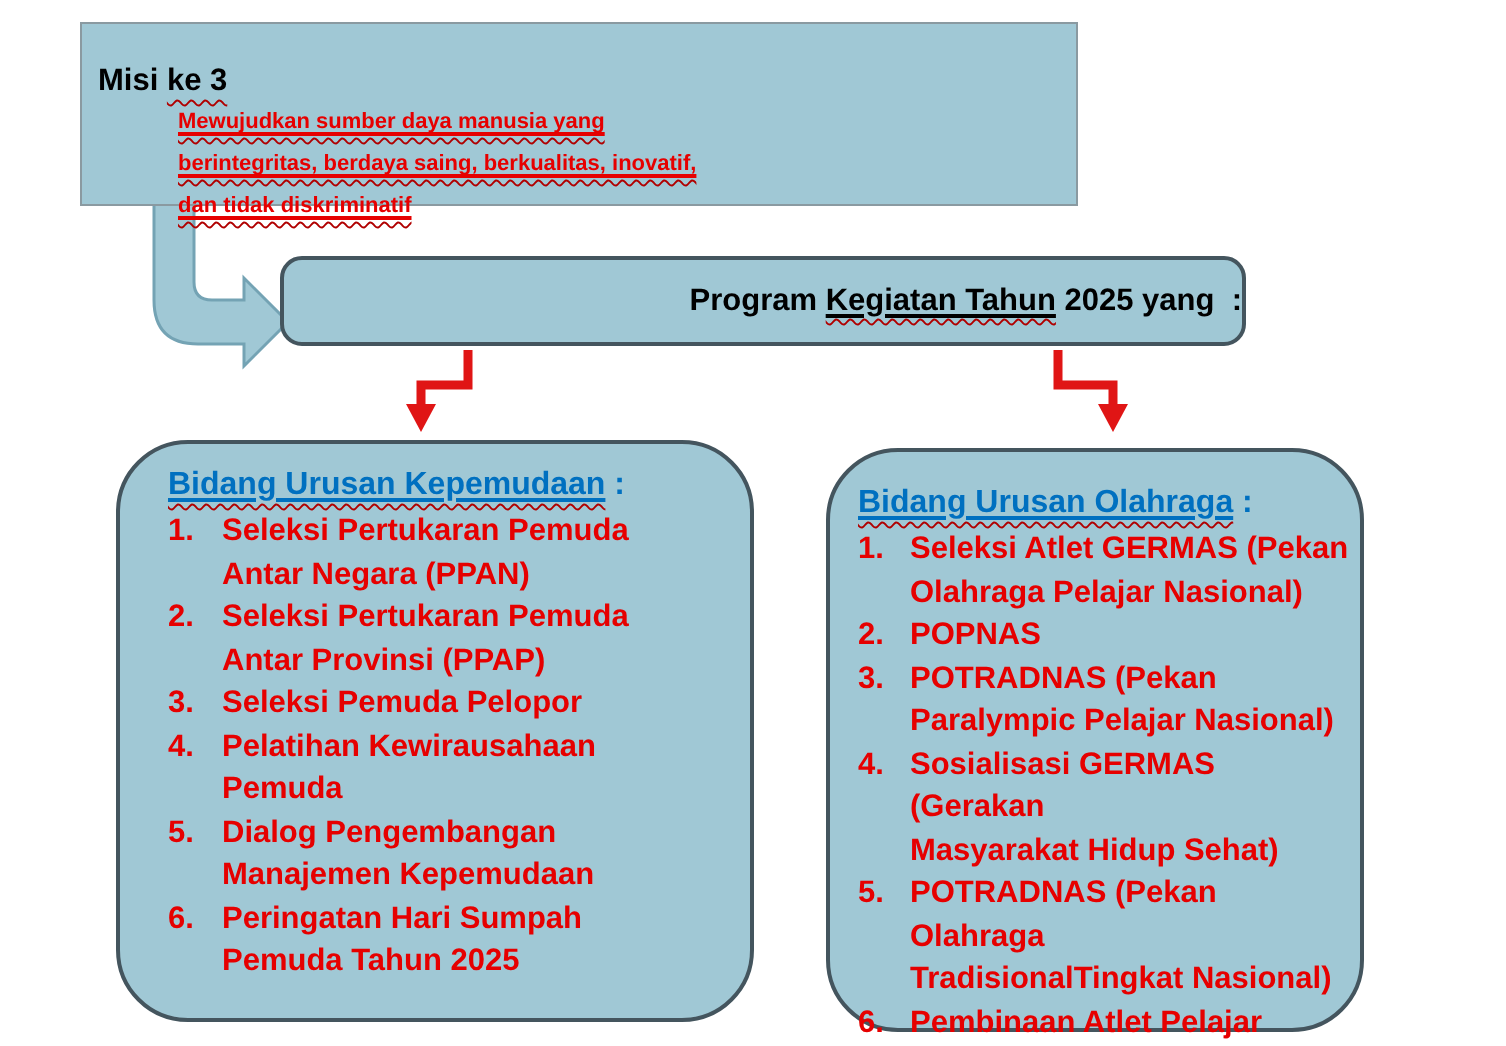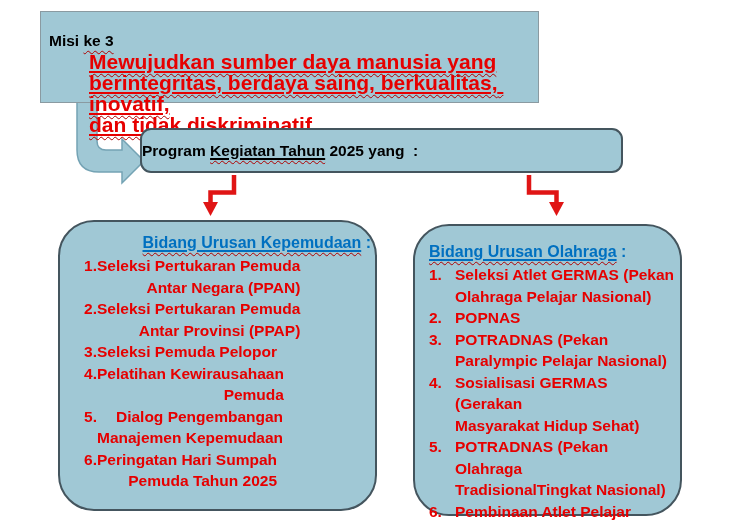--- a/index.html
+++ b/index.html
@@ -4,34 +4,34 @@
 <style>
   html,body{margin:0;padding:0;background:#ffffff;}
   .canvas{
     position:relative;width:753px;height:523px;background:#ffffff;
     font-family:"Liberation Sans",sans-serif;font-weight:700;overflow:hidden;
   }
   .box{position:absolute;background:#a0c8d5;box-sizing:border-box;}
   
   .top-box{left:40px;top:11px;width:499px;height:92px;border:1.5px solid #8a9aa1;padding:18px 8px;}
   .mission-title{font-size:15.5px;color:#000;line-height:21px;white-space:pre;}
-  .mission-body{margin-left:40px;color:#e60000;font-size:21px;line-height:21px;white-space:pre-wrap;}
+  .mission-body{margin-left:40px;color:#e60000;font-size:11px;line-height:21px;white-space:pre-wrap;}
   
   .sq{text-decoration:underline wavy #b00000;text-decoration-thickness:1px;text-underline-offset:4px;}
   .ul{text-decoration:underline solid;text-decoration-thickness:1.5px;text-underline-offset:2px;}
   
   .mid-box{
     left:140px;top:128px;width:483px;height:45px;
     border:2px solid #44555e;border-radius:11px;
-    display:flex;align-items:center;justify-content:flex-start;
+    display:flex;align-items:center;justify-content:flex-end;
     font-size:15.5px;color:#000;white-space:pre;
   }
   
   .round{border:2px solid #44555e;border-radius:36px;}
-  .left-box{left:58px;top:220px;width:319px;height:291px;padding:10px 4px 0 10px;text-align:right;}
+  .left-box{left:58px;top:220px;width:319px;height:291px;padding:10px 4px 0 24px;}
   .right-box{left:413px;top:224px;width:269px;height:292px;padding:15px 4px 0 14px;}
   .box-header{color:#0070c0;font-size:16px;line-height:22px;white-space:pre;}
   .list{margin-top:1px;}
   .li{display:flex;color:#e60000;font-size:15.5px;line-height:21.5px;}
   .li .num{flex:0 0 27px;width:27px;}
   .right-box .li .num{flex:0 0 26px;width:26px;}
   .li .txt{white-space:pre-wrap;}
   
   .arrows{position:absolute;left:0;top:0;width:753px;height:523px;pointer-events:none;}
 </style>

